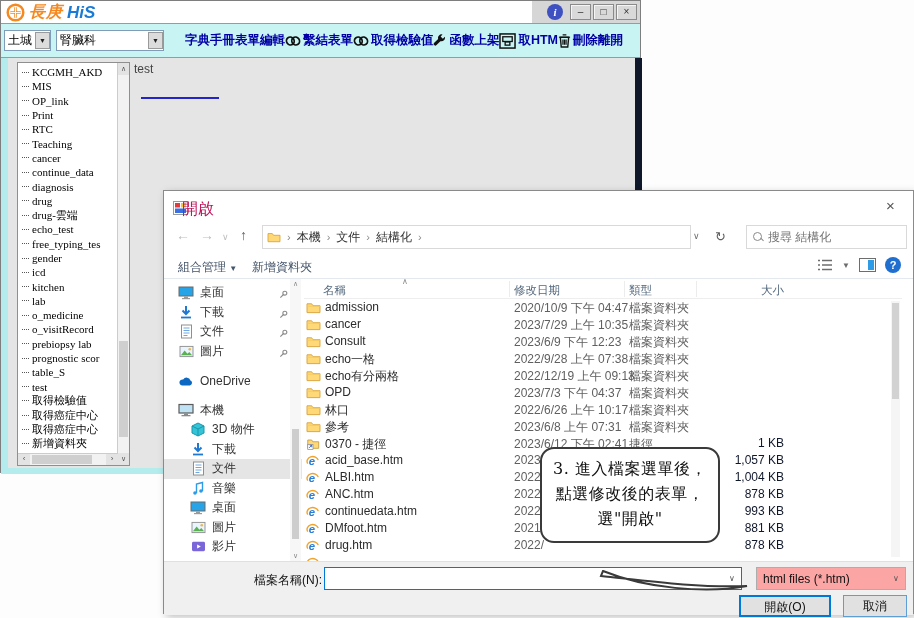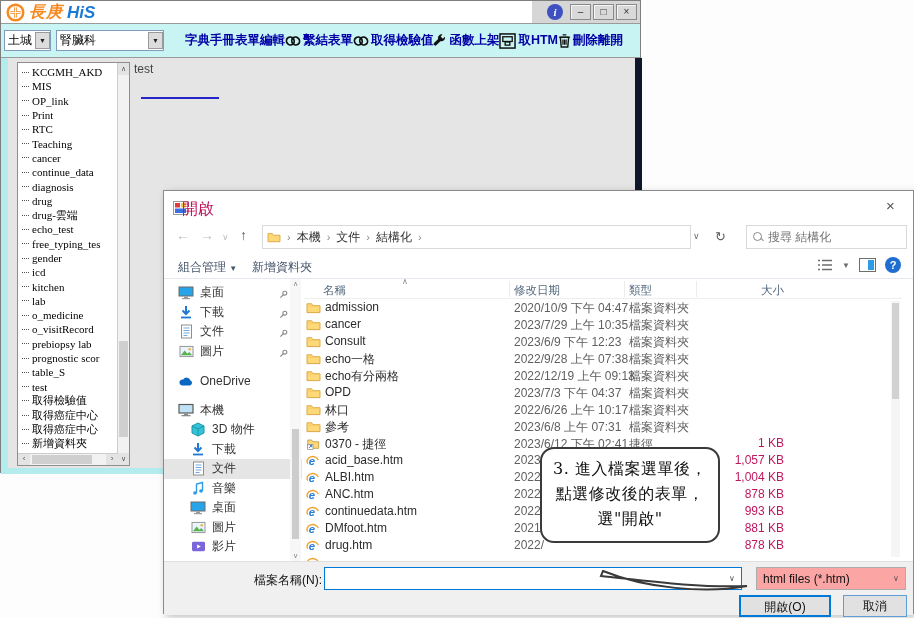--- a/index.html
+++ b/index.html
@@ -100,21 +100,21 @@
   .h-size { left:395px; width:85px; text-align:right; }
   .h-sort { position:absolute; left:98px; top:-2px; font-size:8px; color:#8a8a8a; }
   .h-sep { position:absolute; top:2px; height:16px; border-left:1px solid #ececec; }
   .list-rows { position:absolute; left:0; top:20px; width:100%; height:262px; overflow:hidden; }
   .file-row { position:relative; height:17px; font-size:12px; color:#3c3c3c; }
   .file-row .c { position:absolute; top:1px; white-space:nowrap; }
   .c-icon { left:2px; top:1px; width:15px; height:14px; }
   .c-name { left:21px; color:#2b2b2b; }
   .c-date { left:210px; color:#5f5f5f; }
   .c-type { left:325px; color:#5f5f5f; }
-  .c-size { left:395px; width:85px; text-align:right; color:#be185d; }
+  .c-size { left:395px; width:85px; text-align:right; color:#0f172a; }
   .list-scroll { position:absolute; right:2px; top:22px; width:9px; height:256px; background:#f5f5f5; }
   .list-scroll .thumb { position:absolute; left:1px; top:2px; width:7px; height:96px; background:#d2d2d2; }
 
   .dlg-footer { position:absolute; left:0; top:370px; width:100%; height:54px; background:#f0f0f0; border-top:1px solid #e0e0e0; }
   .fname-label { position:absolute; left:90px; top:10px; font-size:12px; color:#111; }
   .fname-combo { position:absolute; left:160px; top:5px; width:418px; height:23px; background:#fff; border:1px solid #0078d7; display:flex; }
   .fname-input { flex:1; border:none; outline:none; font-size:12px; padding-left:4px; }
   .fname-combo .drop { width:18px; display:flex; align-items:center; justify-content:center; font-size:8px; color:#555; }
   .ftype-combo { position:absolute; left:592px; top:5px; width:150px; height:23px; background:#fca5a5; border:1px solid #adadad; display:flex; align-items:center; font-size:12px; color:#111; padding-left:6px; }
   .ftype-combo .drop { margin-left:auto; width:18px; text-align:center; font-size:8px; color:#555; }

